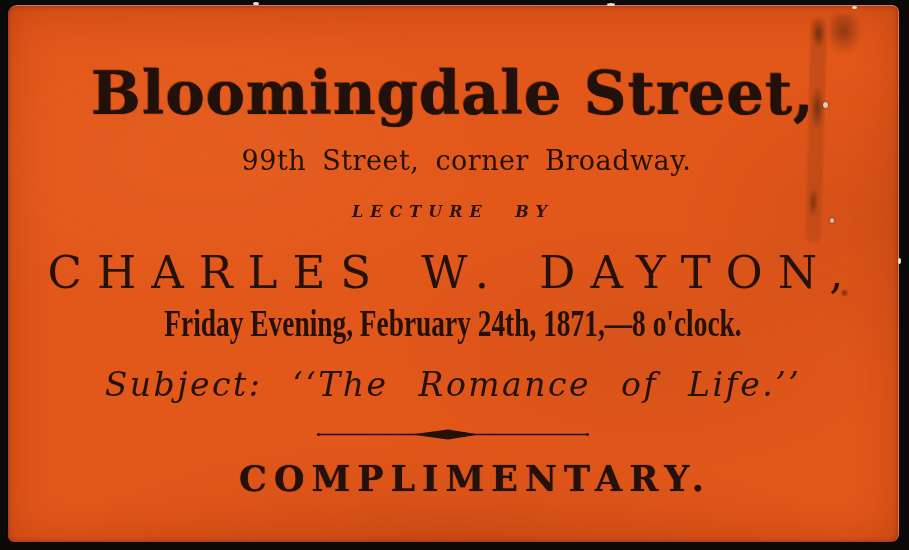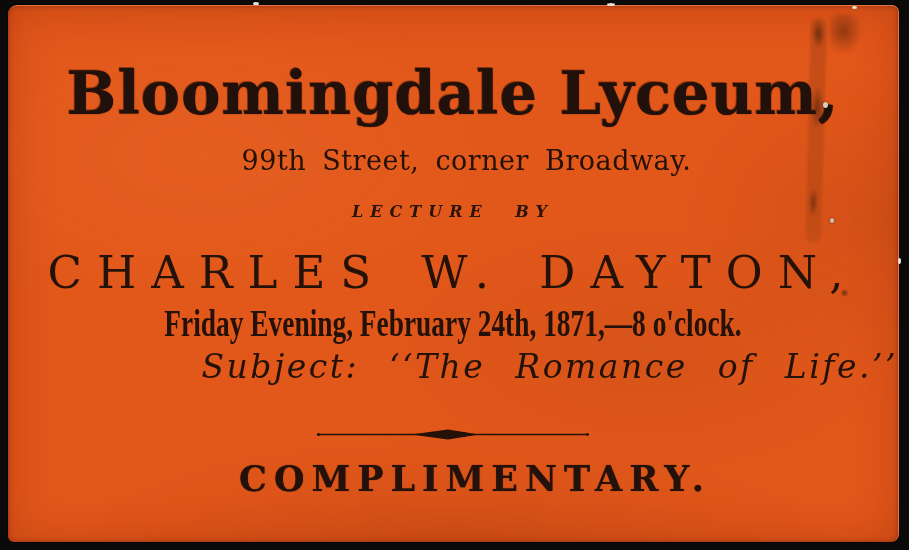--- a/index.html
+++ b/index.html
@@ -78,29 +78,28 @@
     top: 296px;
     font-family: "Liberation Serif", serif;
     font-weight: bold;
     font-size: 37px;
     white-space: nowrap;
     transform: scaleX(0.74);
     transform-origin: 50% 50%;
     color: #23110a;
   }
   .subject {
-    top: 341px;
+    top: 359px;
     font-family: "DejaVu Serif", serif;
     font-style: italic;
     font-size: 33px;
     letter-spacing: 2.5px;
     word-spacing: 17px;
     white-space: nowrap;
     color: #241208;
-    text-align: right;
   }
   .divider-wrap {
     position: absolute;
     top: 421px; left: 0; right: 0;
     display: flex; justify-content: center;
   }
   .complimentary {
     top: 452px;
     font-family: "DejaVu Serif", serif;
     font-weight: bold;
@@ -140,21 +139,21 @@
   .speck-2 { left: 607px; top: 3px; width: 8px; height: 3px; }
   .speck-3 { left: 852px; top: 6px; width: 5px; height: 3px; }
   .speck-4 { left: 898px; top: 258px; width: 3px; height: 6px; }
 </style>
 </head>
 <body>
 
 <div class="stage">
   <div class="card">
 
-    <div class="line title">Bloomingdale Lyceum,</div>
+    <div class="line title">Bloomingdale Street,</div>
 
     <div class="line address">99th Street, corner Broadway.</div>
 
     <div class="line lecture-by">LECTURE BY</div>
 
     <div class="line speaker">CHARLES W. DAYTON,</div>
 
     <div class="line datetime">Friday Evening, February 24th, 1871,—8 o'clock.</div>
 
     <div class="line subject">Subject: ‘‘The Romance of Life.’’</div>

